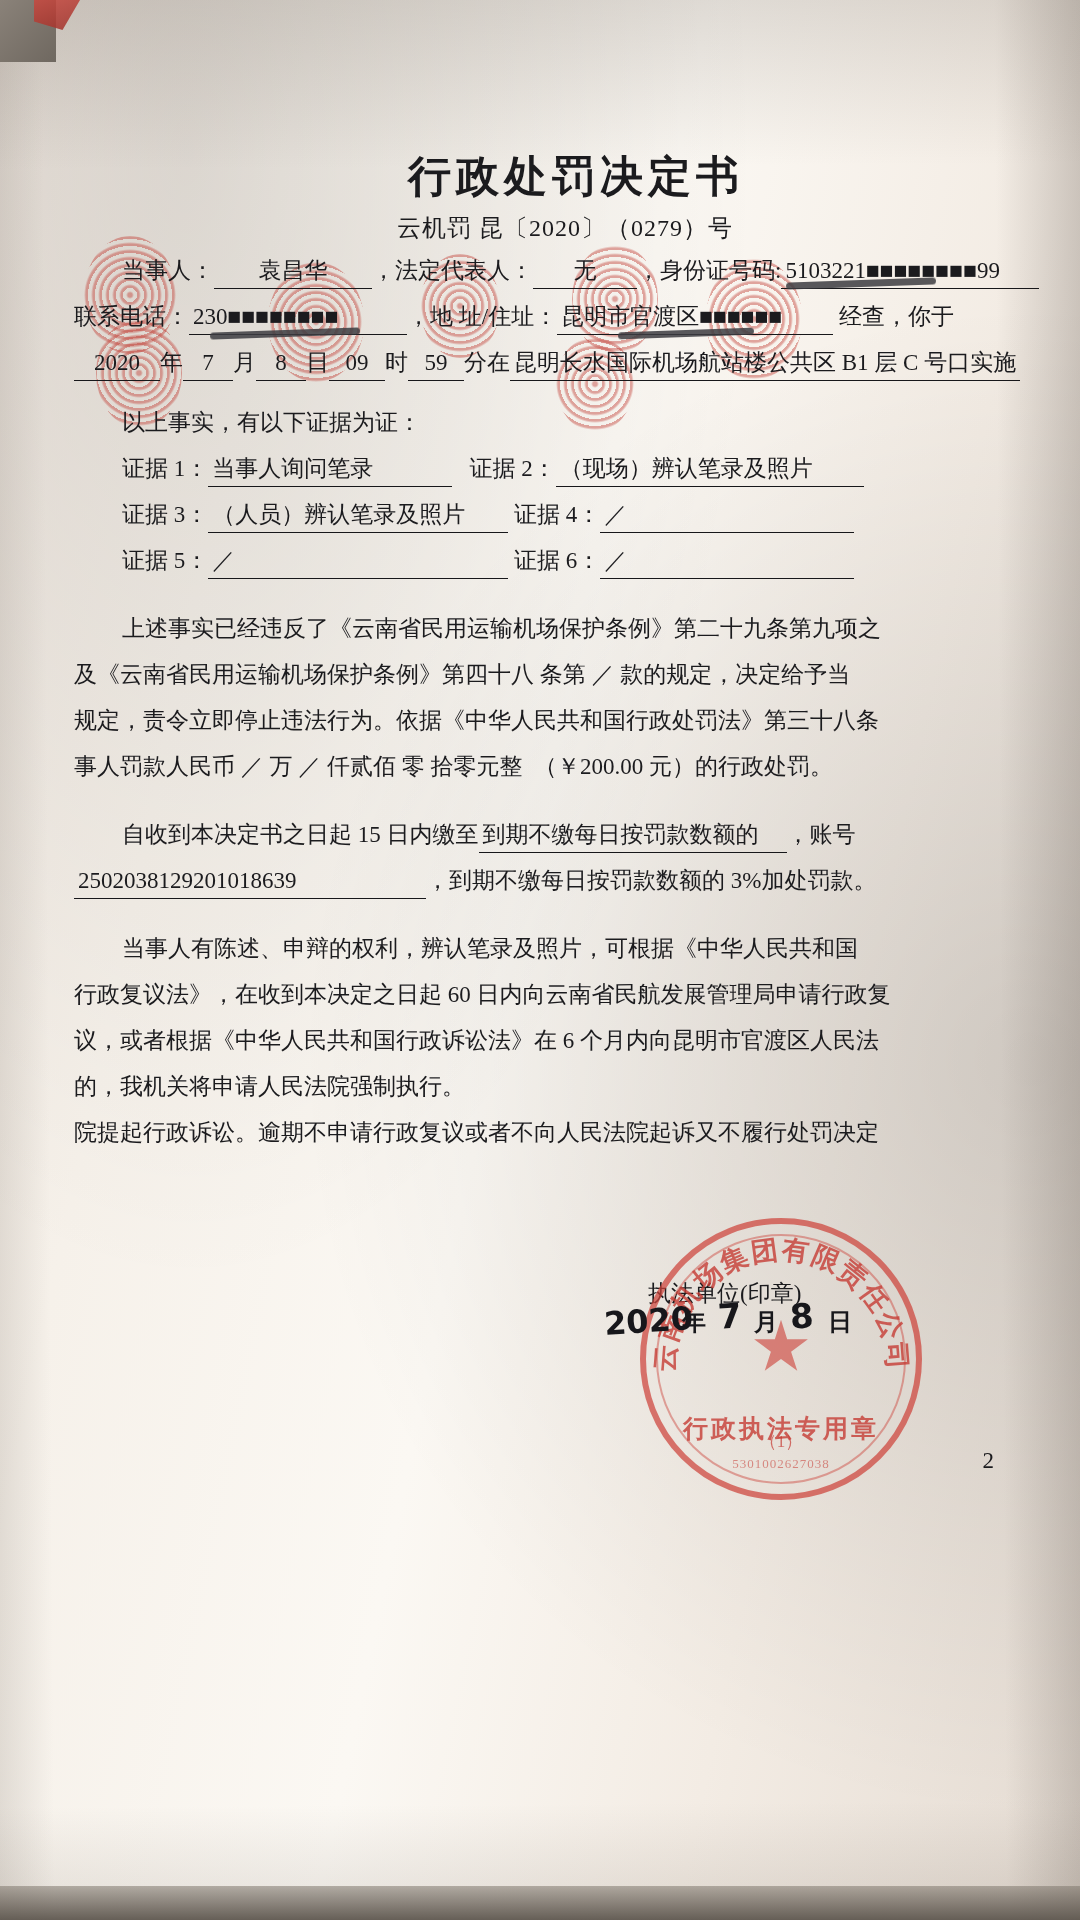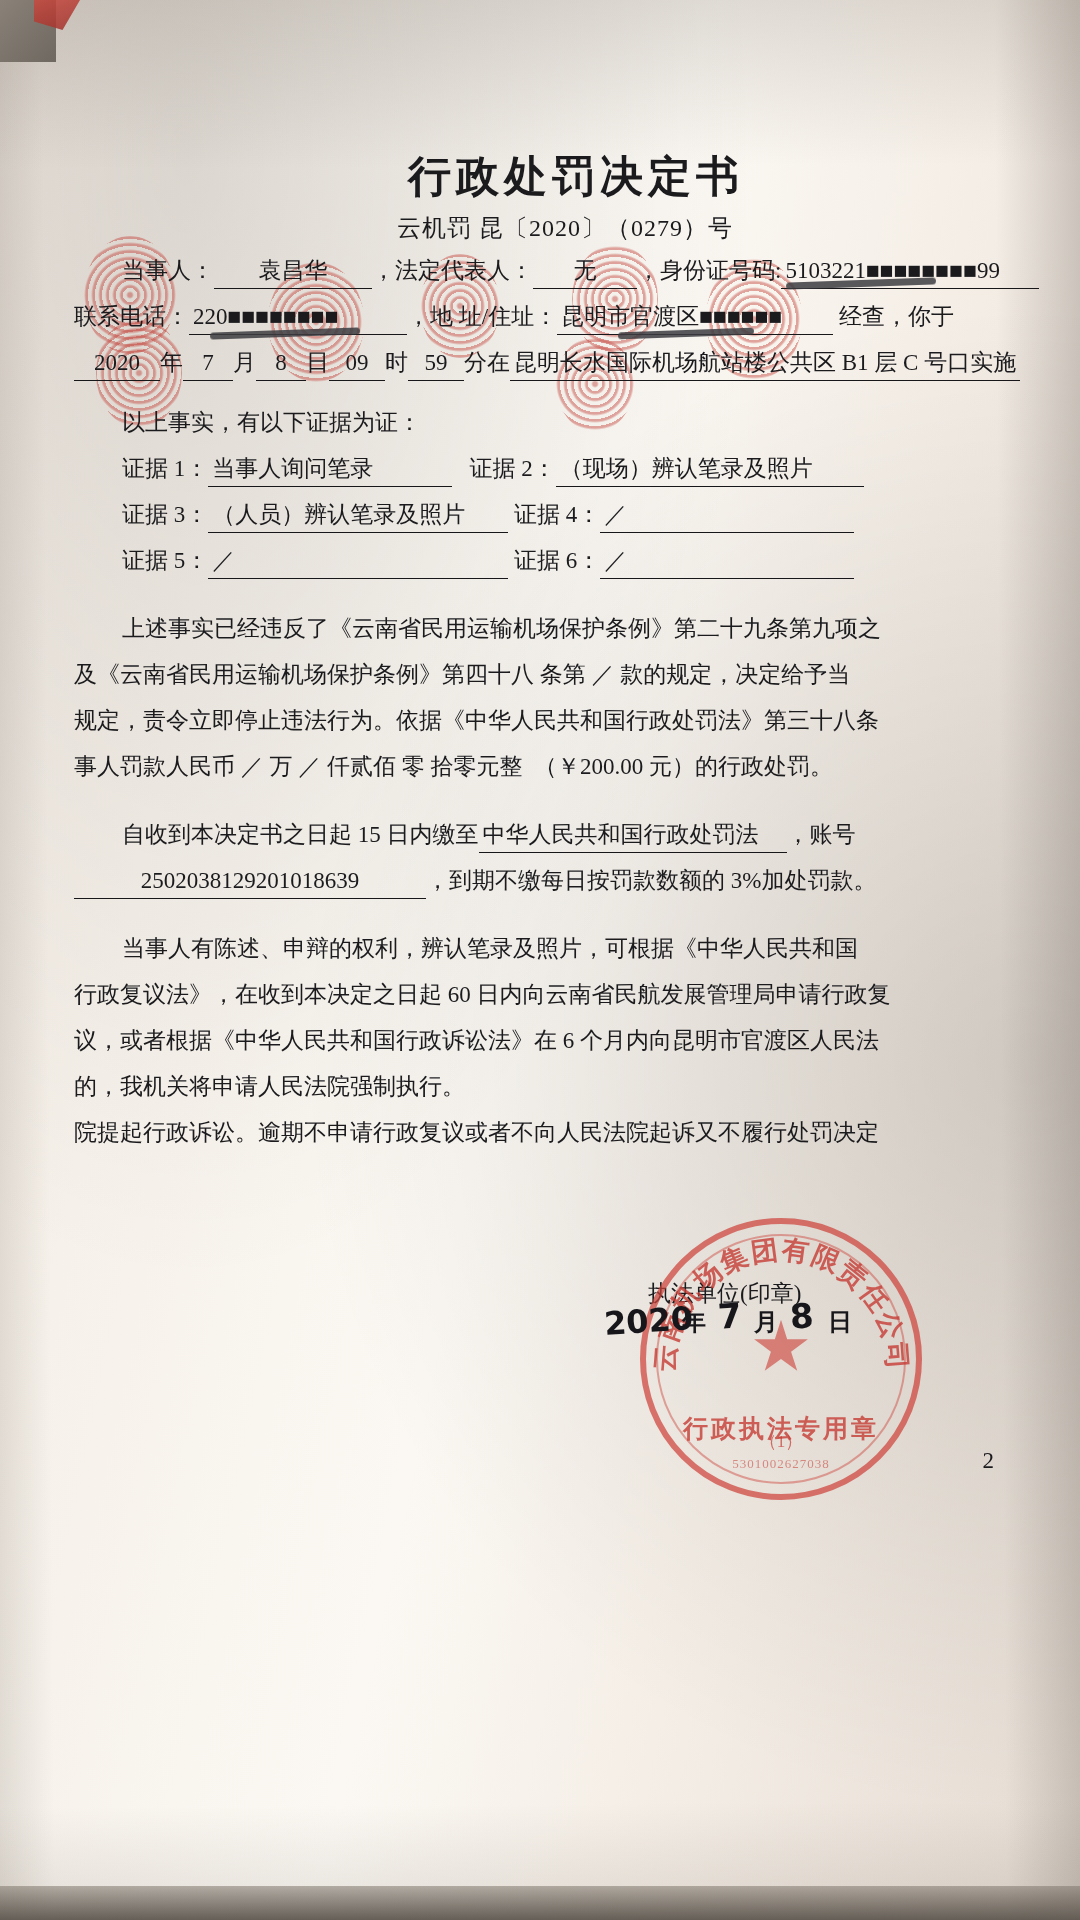--- a/index.html
+++ b/index.html
@@ -254,21 +254,21 @@
     <div class="title">行政处罚决定书</div>
     <div class="docnum">云机罚 昆〔2020〕（0279）号</div>
 
     <div class="body">
 
       <div class="ln indent">
         <span>当事人：</span><span class="u mid">袁昌华</span><span>，法定代表人：</span><span class="u sm">无</span><span>，身份证号码:</span><span class="u" style="min-width:250px">5103221■■■■■■■■99</span>
       </div>
 
       <div class="ln">
-        <span>联系电话：</span><span class="u" style="min-width:210px">220■■■■■■■■</span><span>，地 址/住址：</span><span class="u" style="min-width:268px">昆明市官渡区■■■■■■</span>&nbsp;<span>经查，你于</span>
+        <span>联系电话：</span><span class="u" style="min-width:210px">230■■■■■■■■</span><span>，地 址/住址：</span><span class="u" style="min-width:268px">昆明市官渡区■■■■■■</span>&nbsp;<span>经查，你于</span>
       </div>
 
       <div class="ln">
         <span class="u sm" style="min-width:78px">2020</span><span>年</span><span class="u sm" style="min-width:42px">7</span><span>月</span><span class="u sm" style="min-width:42px">8</span><span>日</span><span class="u sm" style="min-width:48px">09</span><span>时</span><span class="u sm" style="min-width:48px">59</span><span>分在</span><span class="u" style="min-width:408px">昆明长水国际机场航站楼公共区 B1 层 C 号口实施</span>
       </div>
 
 
       <div class="ln indent para" style="margin-top:14px">以上事实，有以下证据为证：</div>
 
       <div class="ln indent">
@@ -285,25 +285,25 @@
 
       <div class="ln indent" style="margin-top:22px">上述事实已经违反了《云南省民用运输机场保护条例》第二十九条第九项之</div>
       <div class="ln">及《云南省民用运输机场保护条例》第四十八 条第 ／ 款的规定，决定给予当</div>
       <div class="ln">规定，责令立即停止违法行为。依据《中华人民共和国行政处罚法》第三十八条</div>
 
       <div class="ln">
         <span>事人罚款人民币</span>&nbsp;<span>／ 万</span>&nbsp;<span>／ 仟贰佰</span>&nbsp;<span>零</span>&nbsp;<span>拾零元整</span>&nbsp;&nbsp;<span>（￥200.00 元）的行政处罚。</span>
       </div>
 
       <div class="ln indent" style="margin-top:22px">
-        <span>自收到本决定书之日起 15 日内缴至</span><span class="u" style="min-width:300px">中华人民共和国行政处罚法</span><span>，账号</span>
+        <span>自收到本决定书之日起 15 日内缴至</span><span class="u" style="min-width:300px">到期不缴每日按罚款数额的</span><span>，账号</span>
       </div>
 
       <div class="ln">
-        <span class="u" style="min-width:344px; text-align:center">2502038129201018639</span><span>，到期不缴每日按罚款数额的 3%加处罚款。</span>
+        <span class="u" style="min-width:344px; text-align:left">2502038129201018639</span><span>，到期不缴每日按罚款数额的 3%加处罚款。</span>
       </div>
 
       <div class="ln indent" style="margin-top:22px">当事人有陈述、申辩的权利，辨认笔录及照片，可根据《中华人民共和国</div>
       <div class="ln">行政复议法》，在收到本决定之日起 60 日内向云南省民航发展管理局申请行政复</div>
       <div class="ln">议，或者根据《中华人民共和国行政诉讼法》在 6 个月内向昆明市官渡区人民法</div>
       <div class="ln">的，我机关将申请人民法院强制执行。</div>
       <div class="ln">院提起行政诉讼。逾期不申请行政复议或者不向人民法院起诉又不履行处罚决定</div>
     </div>
 
     <div class="sealunit">执法单位(印章)</div>

